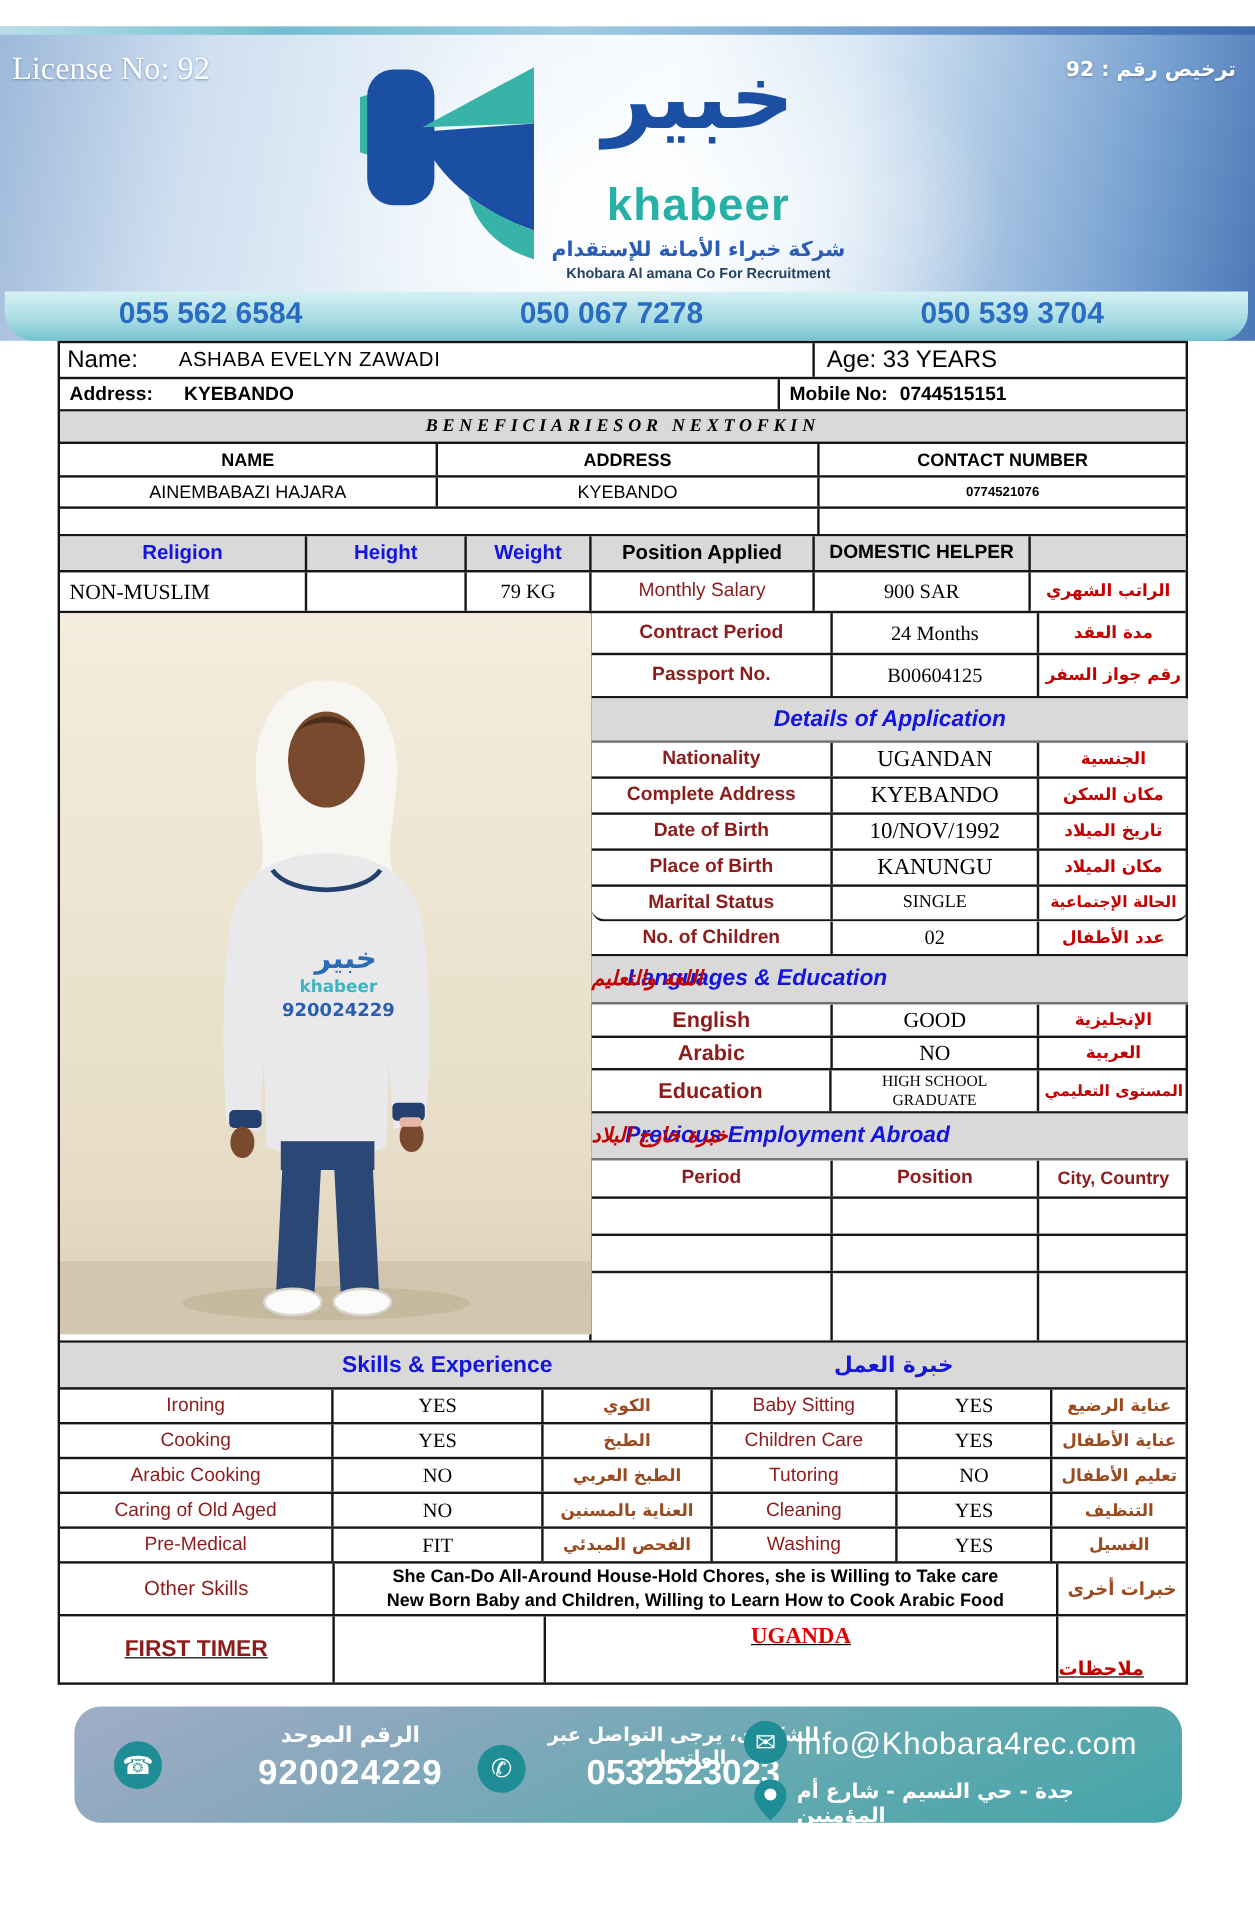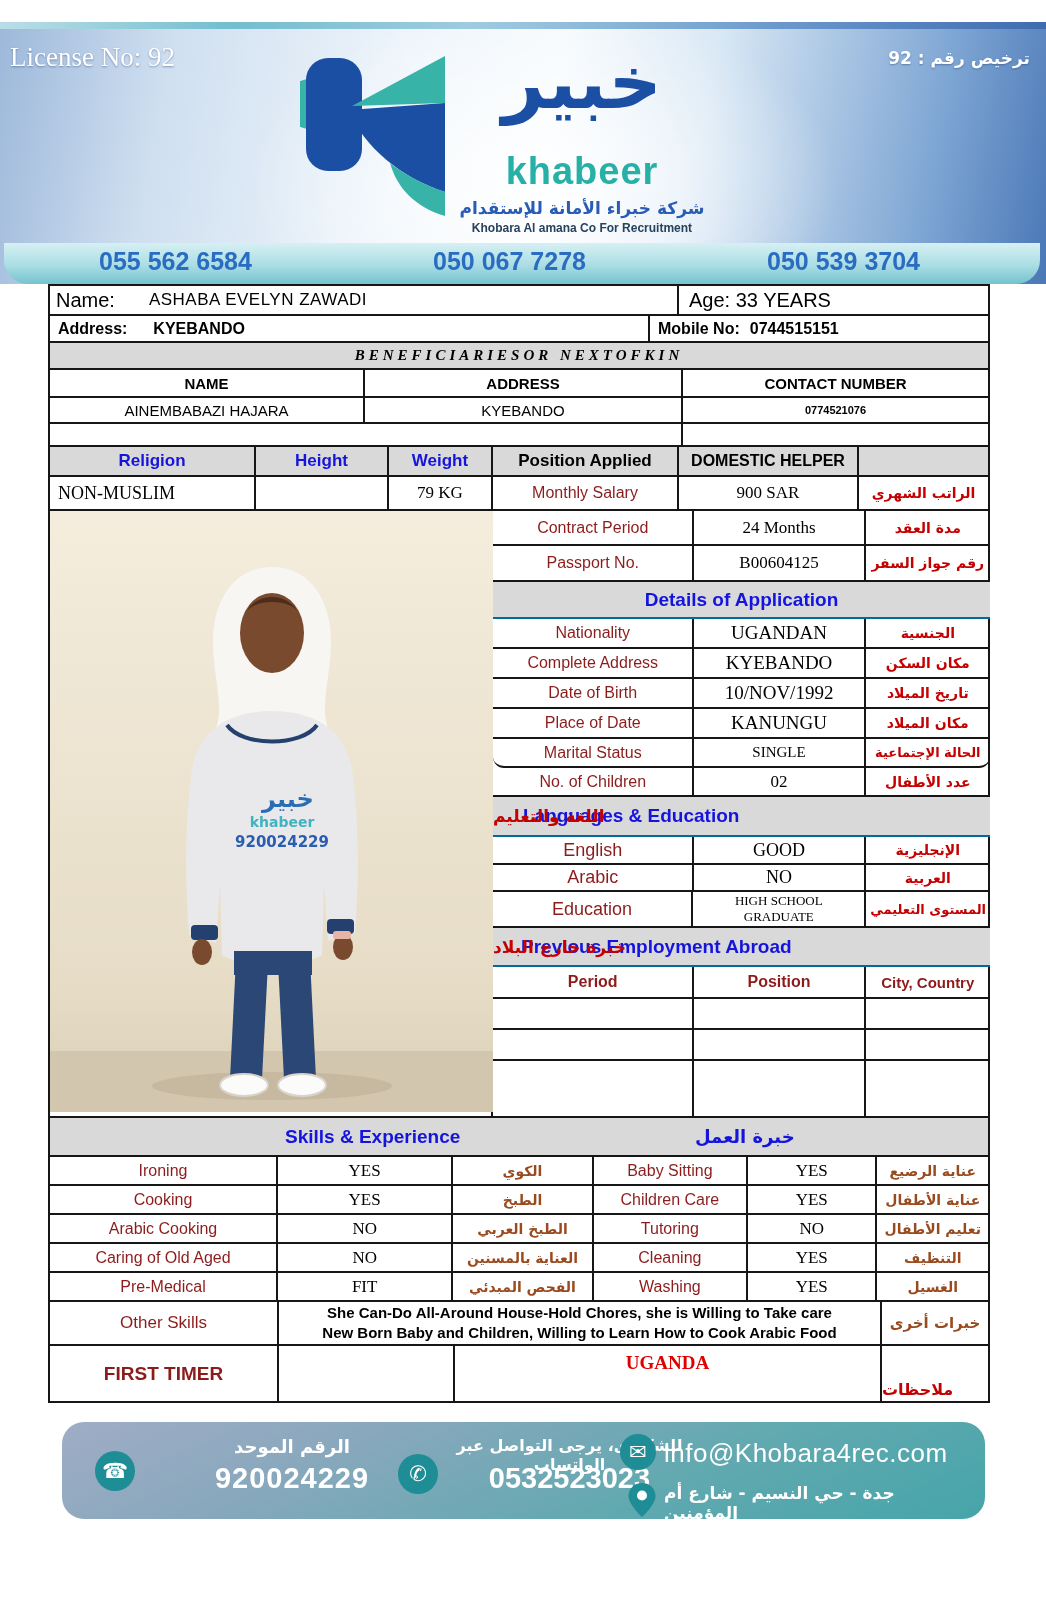--- a/index.html
+++ b/index.html
@@ -57,40 +57,40 @@
   .row-data3 { height:26px; font-size:15px; }
   .row-empty { height:23px; }
   .row-attr-h { height:30px; font-size:17px; }
   .row-attr-v { height:34px; }
 
   .split { display:flex; border-bottom:2px solid #161616; }
   .photo-cell { width:443px; border-right:2px solid #161616; position:relative; }
   .right-col { width:497px; display:flex; flex-direction:column; }
   .rr { display:flex; border-bottom:2px solid #161616; }
   .rr:last-child { border-bottom:none; }
-  .lbl { width:212px; } .val { width:180px; } .arc { width:131px; }
+  .lbl { width:212px;font-weight:bold; } .val { width:180px; } .arc { width:131px; }
   .rlbl { color:#8c1c1c; font-size:16px; }
   .rval { font-family:"Liberation Serif","DejaVu Serif",serif; font-size:17px; }
   .rar  { font-family:"DejaVu Sans",sans-serif; direction:rtl; color:#c40000; font-weight:bold; font-size:14px; }
-  .sec-h { height:37px; background:#d9d9d9; position:relative; border-bottom:2px solid #0369a1; }
+  .sec-h { height:37px; background:#d9d9d9; position:relative; border-bottom:2px solid #737373;font-style:italic; }
   .sec-h .en { position:absolute; left:0; right:0; top:0; bottom:0; display:flex; align-items:center; justify-content:center;
                color:#1414dd; font-weight:bold; font-size:19px; }
 
   .skills-h { height:39px; background:#d9d9d9; position:relative; border-bottom:2px solid #161616; }
   .sk-en { position:absolute; left:235px; top:0; height:100%; display:flex; align-items:center; color:#1414dd; font-weight:bold; font-size:19px; }
   .sk-ar { position:absolute; left:645px; top:0; height:100%; display:flex; align-items:center; color:#1414dd; font-weight:bold; font-size:18px;
            font-family:"DejaVu Sans",sans-serif; direction:rtl; }
   .skrow { height:29px; font-size:16px; }
   .sc1 { width:229px; } .sc2 { width:176px; } .sc3 { width:141px; } .sc4 { width:155px; } .sc5 { width:130px; } .sc6 { width:111px; }
   .sk-lbl { color:#8c1c1c; }
   .sk-val { font-family:"Liberation Serif","DejaVu Serif",serif; font-size:17px; }
   .sk-arab { font-family:"DejaVu Sans",sans-serif; direction:rtl; font-weight:bold; font-size:14px; }
   .row-other { height:44px; }
   .other-text { flex-direction:column; font-weight:bold; font-size:15px; line-height:1.35; width:603px; }
-  .row-ft { height:55px; }
+  .row-ft { height:55px;text-decoration:underline; }
   .ft-cell { font-weight:bold; font-size:19px; color:#8c1c1c; }
   .uganda-cell { align-items:flex-start !important; padding-top:6px; color:#e00000; font-weight:bold;
                  font-family:"Liberation Serif","DejaVu Serif",serif; font-size:19px; }
   .notes-cell { align-items:flex-end !important; justify-content:flex-end !important; padding:0 4px 2px 0;
                 color:#c40000; font-weight:bold; font-size:16px; }
 
   
   .foot { position:absolute; left:62px; top:1422px; width:923px; height:97px; border-radius:22px;
           background:linear-gradient(155deg,#9fadc6 0%,#8aa8bd 28%,#62a9b0 65%,#45a5a9 100%);
           color:#ffffff; }
@@ -269,21 +269,21 @@
           <div class="c lbl rlbl">Complete Address</div>
           <div class="c val rval" style="font-size:19px;">KYEBANDO</div>
           <div class="c arc rar">مكان السكن</div>
         </div>
         <div class="rr" style="height:30px;">
           <div class="c lbl rlbl">Date of Birth</div>
           <div class="c val rval" style="font-size:19px;">10/NOV/1992</div>
           <div class="c arc rar">تاريخ الميلاد</div>
         </div>
         <div class="rr" style="height:30px;">
-          <div class="c lbl rlbl">Place of Date</div>
+          <div class="c lbl rlbl">Place of Birth</div>
           <div class="c val rval" style="font-size:19px;">KANUNGU</div>
           <div class="c arc rar">مكان الميلاد</div>
         </div>
         <div class="rr" style="height:29px;border-radius:11px;">
           <div class="c lbl rlbl">Marital Status</div>
           <div class="c val rval" style="font-size:15px;">SINGLE</div>
           <div class="c arc rar" style="font-size:13px;">الحالة الإجتماعية</div>
         </div>
         <div class="rr" style="height:29px;">
           <div class="c lbl rlbl">No. of Children</div>

